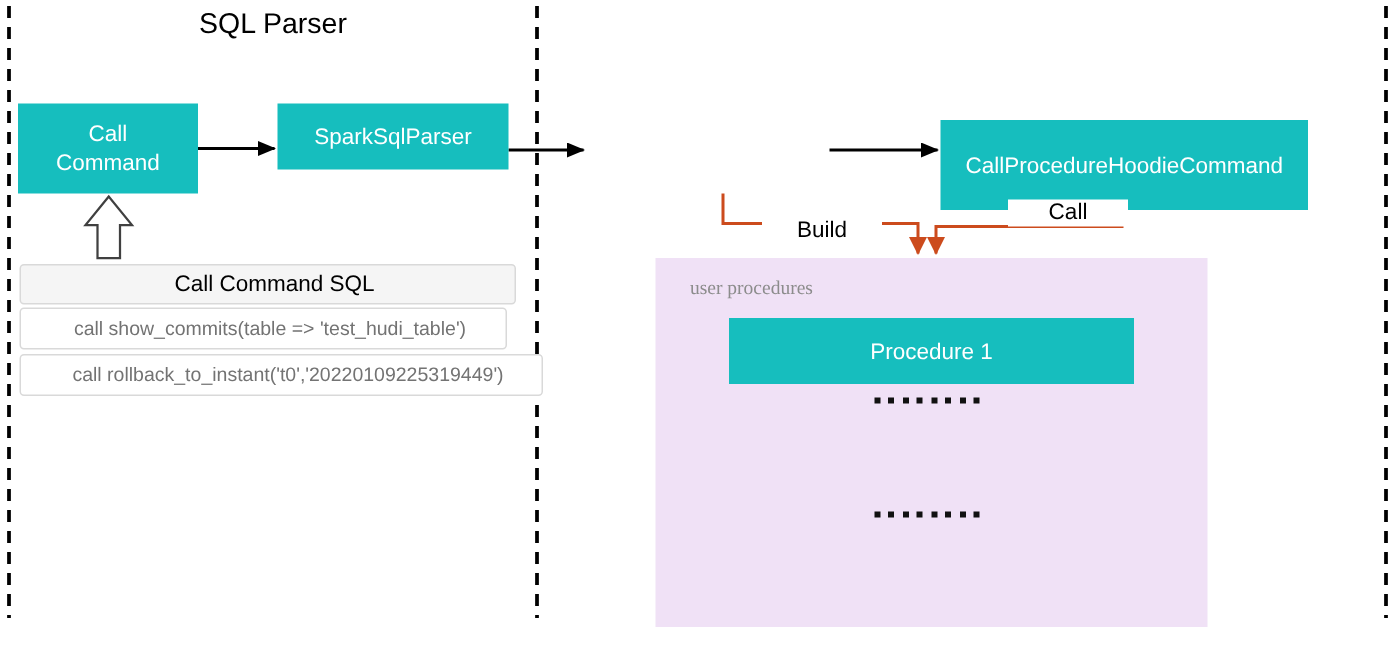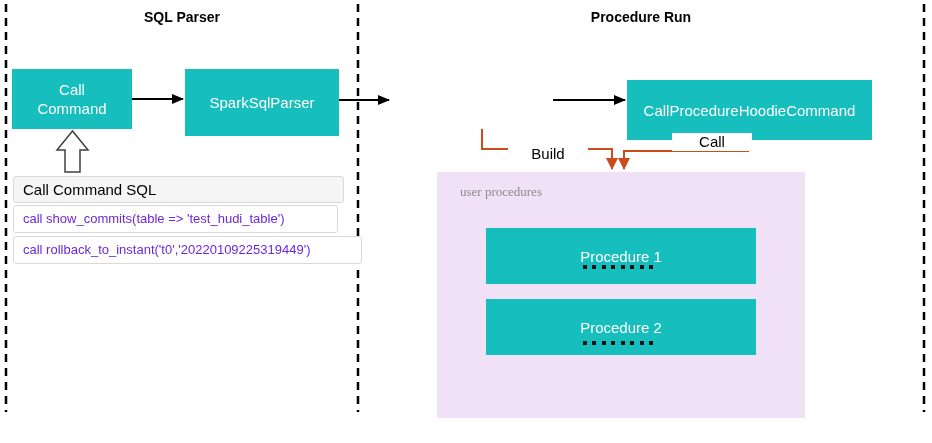--- a/index.html
+++ b/index.html
@@ -10,49 +10,49 @@
     --panel_header_bg:#F5F5F5;
     --panel_border:#D9D9D9;
     --ink:#000000;
   }
   html,body{margin:0;padding:0;background:#fff;}
   .canvas{
     position:relative;width:932px;height:443px;background:#fff;overflow:hidden;
     font-family:"Liberation Sans", sans-serif;color:var(--ink);
   }
   .layer{position:absolute;left:0;top:0;width:932px;height:443px;pointer-events:none;}
-  .abs{position:absolute;}
+  .abs{position:absolute;text-align:center;}
   .section-title{
-    font-size:14px;line-height:22px;text-align:center;color:var(--ink);font-weight:bold;
+    font-size:19px;line-height:22px;text-align:center;color:var(--ink);
   }
   .node{
     background:var(--teal);color:#fff;display:flex;align-items:center;justify-content:center;
     text-align:center;font-size:15px;line-height:19px;white-space:pre-line;
   }
   .edge-label{
     font-size:15px;text-align:center;background:#fff;line-height:18px;
   }
   .sql-header{
     background:var(--panel_header_bg);border:1px solid var(--panel_border);border-radius:3px;
     font-size:15px;line-height:26px;padding-left:9px;box-sizing:border-box;color:#000;
   }
   .sql-row{
     background:#fff;border:1px solid var(--panel_border);border-radius:3px;
-    font-size:13px;line-height:26px;padding-left:9px;box-sizing:border-box;color:#6d28d9;
+    font-size:13px;line-height:26px;padding-left:9px;box-sizing:border-box;color:#737373;
     white-space:nowrap;overflow:hidden;
   }
   .user-procs{
     background:var(--pink);
   }
   .user-procs-label{
     position:absolute;left:23px;top:12px;font-size:13px;color:var(--gray_label);font-family:Liberation Serif, serif;
   }
   .proc{
-    position:absolute;left:49px;width:270px;height:56px;background:var(--teal);
-    color:#fff;font-size:15px;display:flex;align-items:center;justify-content:center;margin-top:16px;
+    position:absolute;left:49px;width:270px;height:44px;background:var(--teal);
+    color:#fff;font-size:15px;display:flex;align-items:center;justify-content:center;
   }
   .dots{
     position:absolute;left:146px;width:70px;display:flex;justify-content:space-between;
   }
   .dots span{width:4px;height:4px;background:#111;display:inline-block;}
 </style>
 </head>
 <body>
 
 <div class="canvas">
@@ -75,25 +75,24 @@
     <line x1="339" y1="100" x2="389" y2="100" stroke="#000" stroke-width="2" marker-end="url(#mBlack)"></line>
     <line x1="553" y1="100" x2="625" y2="100" stroke="#000" stroke-width="2" marker-end="url(#mBlack)"></line>
 
     <path d="M482,129 L482,149 L612,149 L612,169" fill="none" stroke="#CC4B1D" stroke-width="2" marker-end="url(#mOrange)"></path>
     <path d="M748,129 L748,151 L624,151 L624,169" fill="none" stroke="#CC4B1D" stroke-width="2" marker-end="url(#mOrange)"></path>
 
     <polygon points="72.5,131 57,150 65,150 65,172 80,172 80,150 88,150" fill="#fff" stroke="#404040" stroke-width="1.5"></polygon>
   </svg>
 
   <div class="abs section-title" style="left:62px;top:6px;width:240px;">SQL Parser</div>
-  <div class="abs section-title" style="left:521px;top:6px;width:240px;">Procedure Run</div>
 
   <div class="abs node" style="left:12px;top:69px;width:120px;height:60px;">Call
 Command</div>
-  <div class="abs node" style="left:185px;top:69px;width:154px;height:67px;">SparkSqlParser</div>
+  <div class="abs node" style="left:185px;top:69px;width:154px;height:44px;">SparkSqlParser</div>
   <div class="abs node" style="left:627px;top:80px;width:245px;height:60px;">CallProcedureHoodieCommand</div>
 
   <div class="abs edge-label" style="left:508px;top:133px;width:80px;margin-top:12px;">Build</div>
   <div class="abs edge-label" style="left:672px;top:133px;width:80px;">Call</div>
 
   <div class="abs" style="left:13px;top:176px;width:332px;">
     <div class="sql-header" style="width:331px;height:27px;">Call Command SQL</div>
     <div class="sql-row" style="width:325px;height:28px;margin-top:2px;">call show_commits(table =&gt; 'test_hudi_table')</div>
     <div class="sql-row" style="width:349px;height:28px;margin-top:3px;">call rollback_to_instant('t0','20220109225319449')</div>
   </div>
@@ -107,21 +106,20 @@
       <span></span>
         <span></span>
         <span></span>
         <span></span>
         <span></span>
         <span></span>
         <span></span>
         <span></span>
     </div>
 
-    <div class="proc" style="top:111px;">Procedure 2</div>
 
     <div class="dots" style="top:169px;">
       <span></span>
         <span></span>
         <span></span>
         <span></span>
         <span></span>
         <span></span>
         <span></span>
         <span></span>

